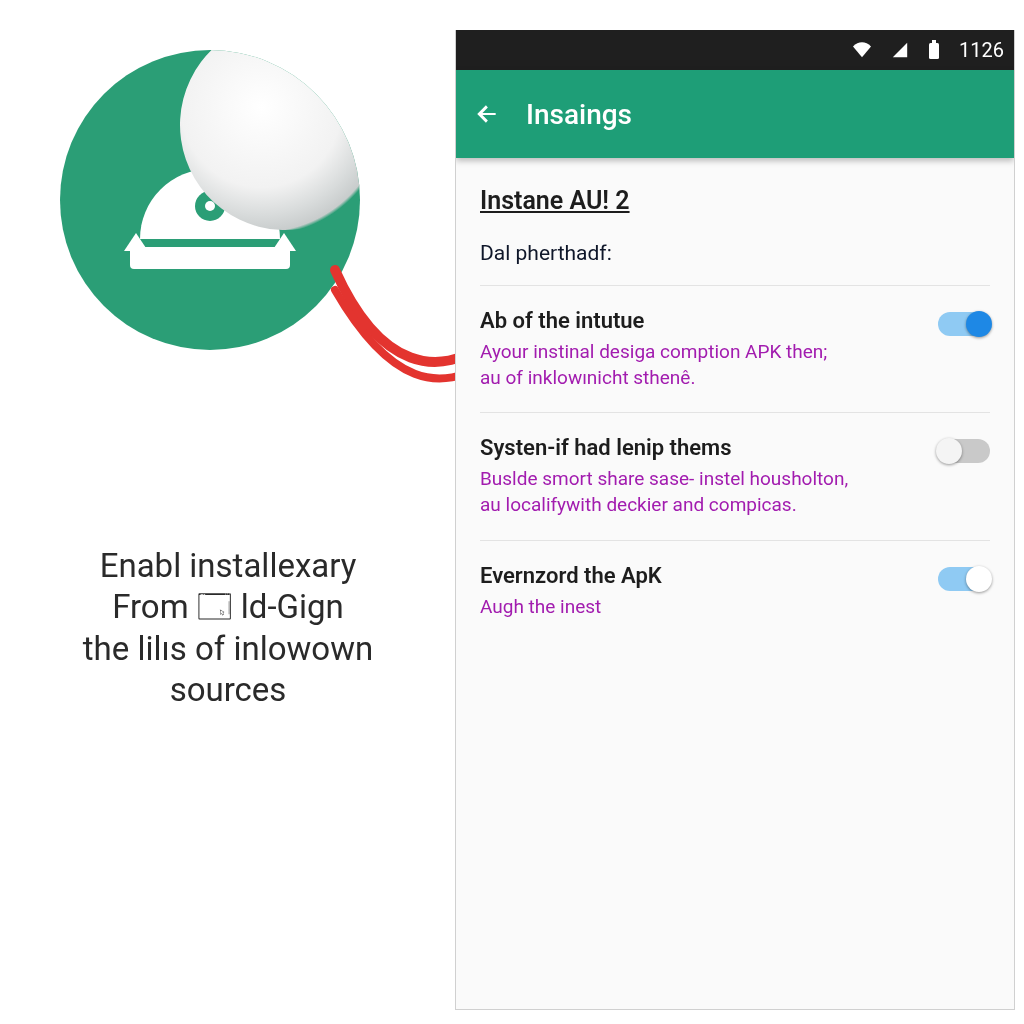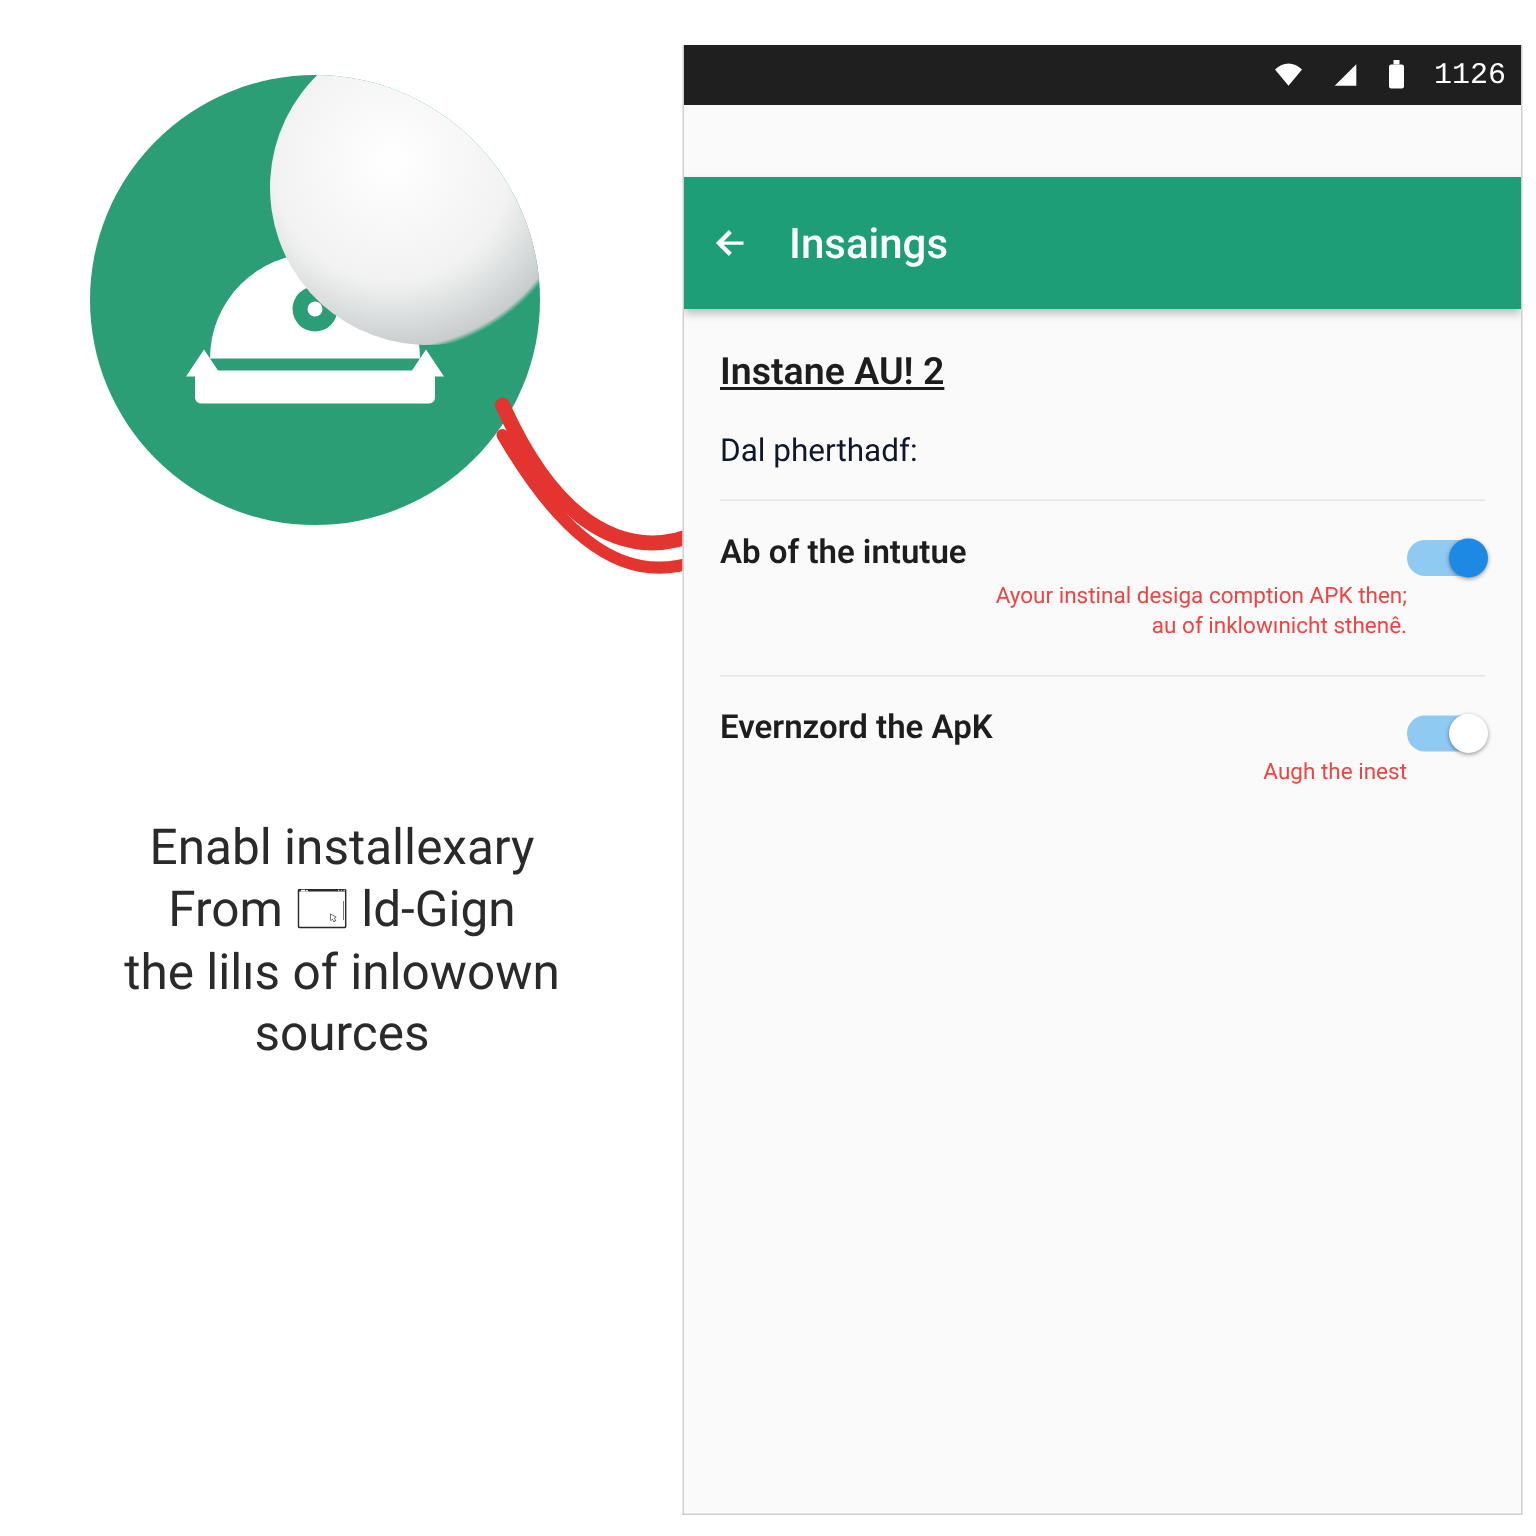--- a/index.html
+++ b/index.html
@@ -139,32 +139,31 @@
     background: #1f1f1f;
     color: #ffffff;
     display: flex;
     justify-content: flex-end;
     align-items: center;
     padding: 0 10px;
     gap: 8px;
     font-size: 20px;
     font-weight: 400;
   }
-  .status-icons { display:flex; align-items:center; gap:18px;font-family:Liberation Mono, monospace; }
+  .status-icons { display:flex; align-items:center; gap:18px; }
 
   .appbar {
     height: 88px;
     background: #1e9e77;
     color: #ffffff;
     display: flex;
     align-items: center;
     padding: 0 18px;
     gap: 26px;
     box-shadow: 0 3px 6px rgba(0,0,0,.25);
-    margin-top: 48px;
   }
   .appbar .back-icon { width:26px; height:26px; cursor:pointer; }
   .appbar-title { font-size: 28px; font-weight: 500; }
 
   .content { padding: 28px 24px 0 24px; }
   .section-title {
     font-size: 25px;
     font-weight: 600;
     color: #1d1d1d;
     margin-bottom: 26px;
@@ -185,25 +184,24 @@
   }
   .setting-row:first-of-type { border-top:1px solid #e3e3e3; }
   .setting-texts { flex:1; min-width:0; }
   .setting-title {
     font-size: 22px;
     font-weight: 600;
     color: #1d1d1d;
     margin-bottom: 6px;
   }
   .setting-desc {
-    font-size: 15px;
-    color: #ef4444;
+    font-size: 19px;
+    color: #a21caf;
     line-height: 1.35;
     white-space: pre-line;
-    text-align: right;
   }
 
   .switch {
     position: relative;
     width: 52px; height: 24px;
     margin-top: 4px;
     flex: 0 0 auto;
     cursor: pointer;
   }
   .switch .track {
@@ -287,20 +285,31 @@
         <div class="setting-title">Ab of the intutue</div>
         <div class="setting-desc">Ayour instinal desiga comption APK then;
 au of inklowınicht sthenê.</div>
       </div>
       <div class="switch on">
         <div class="track"></div>
           <div class="knob"></div>
       </div>
     </div>
 
+    <div class="setting-row">
+      <div class="setting-texts">
+        <div class="setting-title">Systen-if had lenip thems</div>
+        <div class="setting-desc">Buslde smort share sase- instel housholton,
+au localifywith deckier and compicas.</div>
+      </div>
+      <div class="switch off">
+        <div class="track"></div>
+          <div class="knob"></div>
+      </div>
+    </div>
 
     <div class="setting-row">
       <div class="setting-texts">
         <div class="setting-title">Evernzord the ApK</div>
         <div class="setting-desc">Augh the inest</div>
       </div>
       <div class="switch on white-knob">
         <div class="track"></div>
           <div class="knob"></div>
       </div>

